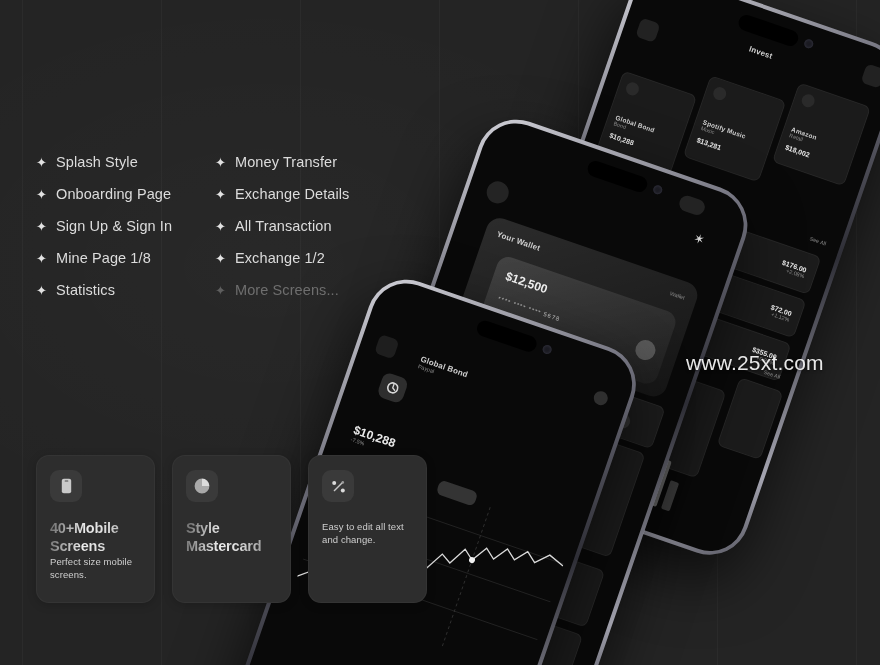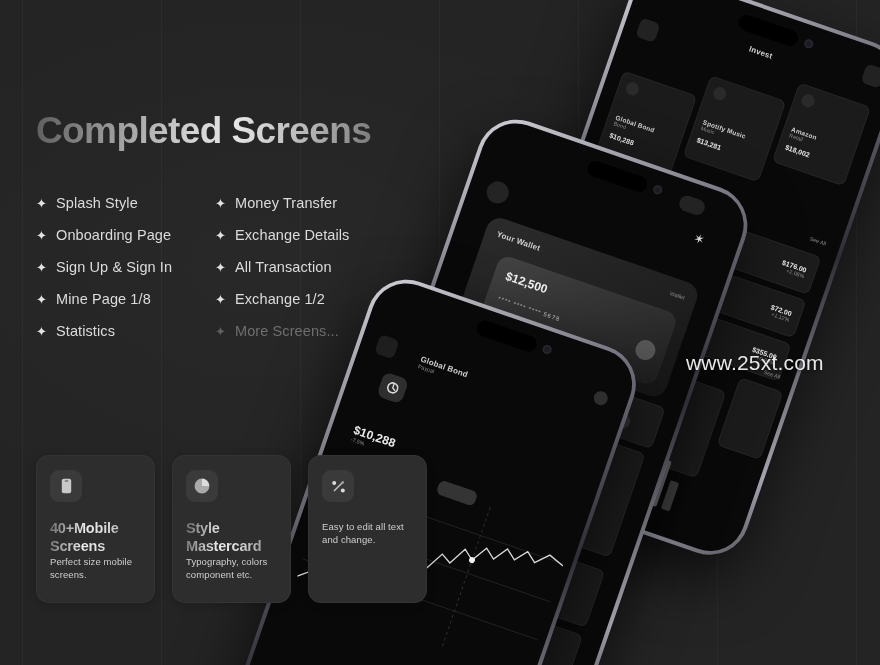--- a/index.html
+++ b/index.html
@@ -319,21 +319,20 @@
         <circle cx="160" cy="56" r="3" fill="#f0f0f0"></circle>
       </svg>
 
       <div class="pillbtn" style="position:absolute;left:120px;top:176px;width:40px;height:15px"></div>
 
     </div>
   </div>
 </div>
 
 <div class="left-col">
-  <h1 class="page-title">Completed Screens</h1>
 
   <div class="features">
     <div class="feature">
       <span class="star">✦</span>
       <span>Splash Style</span>
     </div>
     <div class="feature">
       <span class="star">✦</span>
       <span>Onboarding Page</span>
     </div>
@@ -387,21 +386,20 @@
   </div>
 
   <div class="card">
     <div class="card-icon">
       <svg width="16" height="16" viewBox="0 0 16 16">
         <path d="M8 8 L8 0.6 A7.4 7.4 0 0 1 15.4 8 Z" fill="#dcdcdc"></path>
         <path d="M8 8 L15.4 8 A7.4 7.4 0 1 1 8 0.6 Z" fill="#a9a9a9"></path>
       </svg>
     </div>
     <div class="card-title">Style Mastercard</div>
-    <div class="card-desc">Typography, colors component etc.</div>
   </div>
 
   <div class="card">
     <div class="card-icon">
       <svg width="15" height="15" viewBox="0 0 15 15">
         <line x1="3" y1="12" x2="12" y2="3" stroke="#c6c6c6" stroke-width="1.5"></line>
         <circle cx="3.2" cy="4" r="2" fill="#dadada"></circle>
         <circle cx="11.8" cy="11.4" r="2" fill="#dadada"></circle>
         <circle cx="11.8" cy="3.4" r="1.3" fill="#9a9a9a"></circle>
       </svg>

